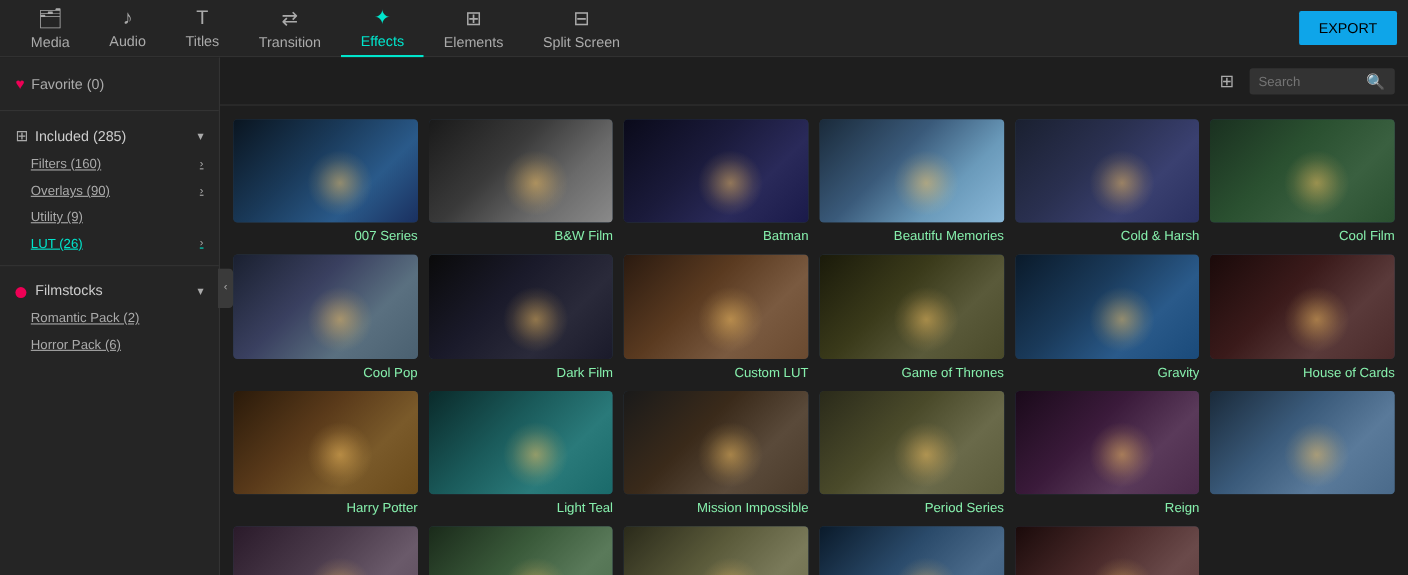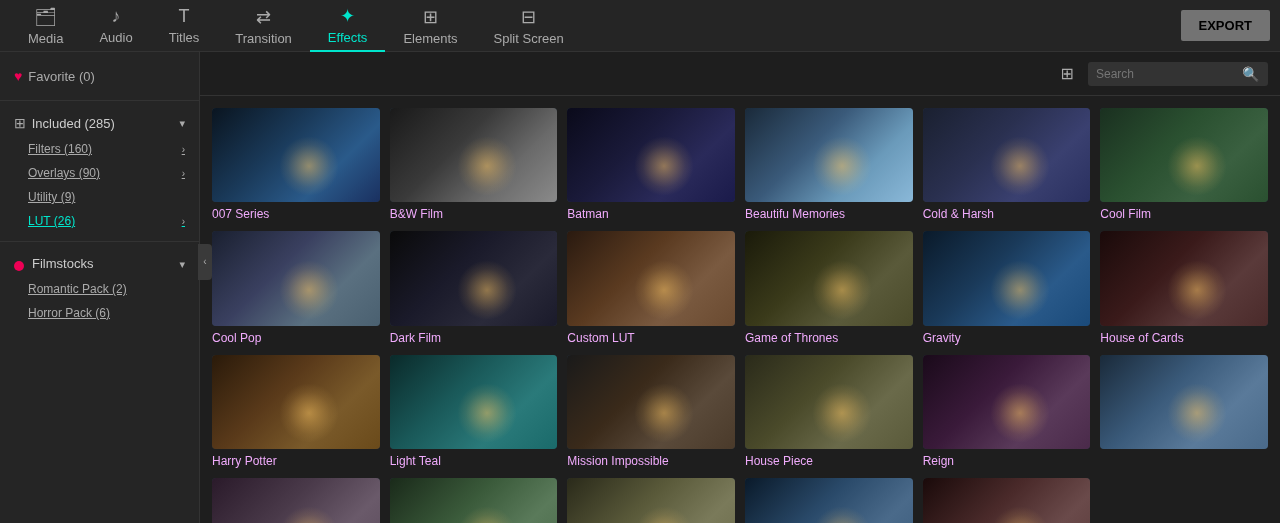--- a/index.html
+++ b/index.html
@@ -34,26 +34,26 @@
       height: 52px;
       cursor: pointer;
       color: #aaa;
       font-size: 13px;
       gap: 3px;
     }
     .nav-item.active { color: #00e5cc; border-bottom: 2px solid #00e5cc; }
     .nav-icon { font-size: 18px; }
     .nav-spacer { flex: 1; }
     .export-btn {
-      background: #737373;
+      background: #0ea5e9;
       color: #000;
       border: none;
       padding: 8px 18px;
       font-size: 13px;
-      font-weight: bold;
+      font-weight: normal;
       cursor: pointer;
       border-radius: 2px;
     }
 
     
     .main-body {
       display: flex;
       flex: 1;
       overflow: hidden;
     }
@@ -139,21 +139,21 @@
       font-size: 16px;
       padding: 4px;
     }
     .search-box {
       display: flex;
       align-items: center;
       background: #333;
       border-radius: 3px;
       padding: 4px 8px;
       gap: 6px;
-      width: 180px;
+      width: 132px;
     }
     .search-input {
       background: none;
       border: none;
       outline: none;
       color: #ccc;
       font-size: 12px;
       width: 100%;
     }
     .search-icon { color: #aaa; font-size: 14px; }
@@ -219,23 +219,23 @@
       width: 60px;
       height: 60px;
       border-radius: 50%;
       background: radial-gradient(circle, rgba(255,200,100,0.5) 0%, rgba(255,200,100,0.1) 50%, transparent 70%);
       top: 30%;
       left: 40%;
     }
 
     .effect-label {
       font-size: 12px;
-      color: #f0abfc;
+      color: #86efac;
       margin-top: 5px;
-      text-align: left;
+      text-align: right;
       white-space: nowrap;
       overflow: hidden;
       text-overflow: ellipsis;
     }
 
     
     .effects-grid::-webkit-scrollbar { width: 6px; }
     .effects-grid::-webkit-scrollbar-track { background: #1e1e1e; }
     .effects-grid::-webkit-scrollbar-thumb { background: #444; border-radius: 3px; }
     .sidebar::-webkit-scrollbar { width: 4px; }
@@ -470,21 +470,21 @@
             </div>
           </div>
           <div class="effect-label">Mission Impossible</div>
         </div>
         <div class="effect-item">
           <div class="effect-thumb">
             <div class="effect-thumb-img thumb-period">
               <div class="lens-flare"></div>
             </div>
           </div>
-          <div class="effect-label">House Piece</div>
+          <div class="effect-label">Period Series</div>
         </div>
         <div class="effect-item">
           <div class="effect-thumb">
             <div class="effect-thumb-img thumb-reign">
               <div class="lens-flare"></div>
             </div>
           </div>
           <div class="effect-label">Reign</div>
         </div>
         <div class="effect-item">

